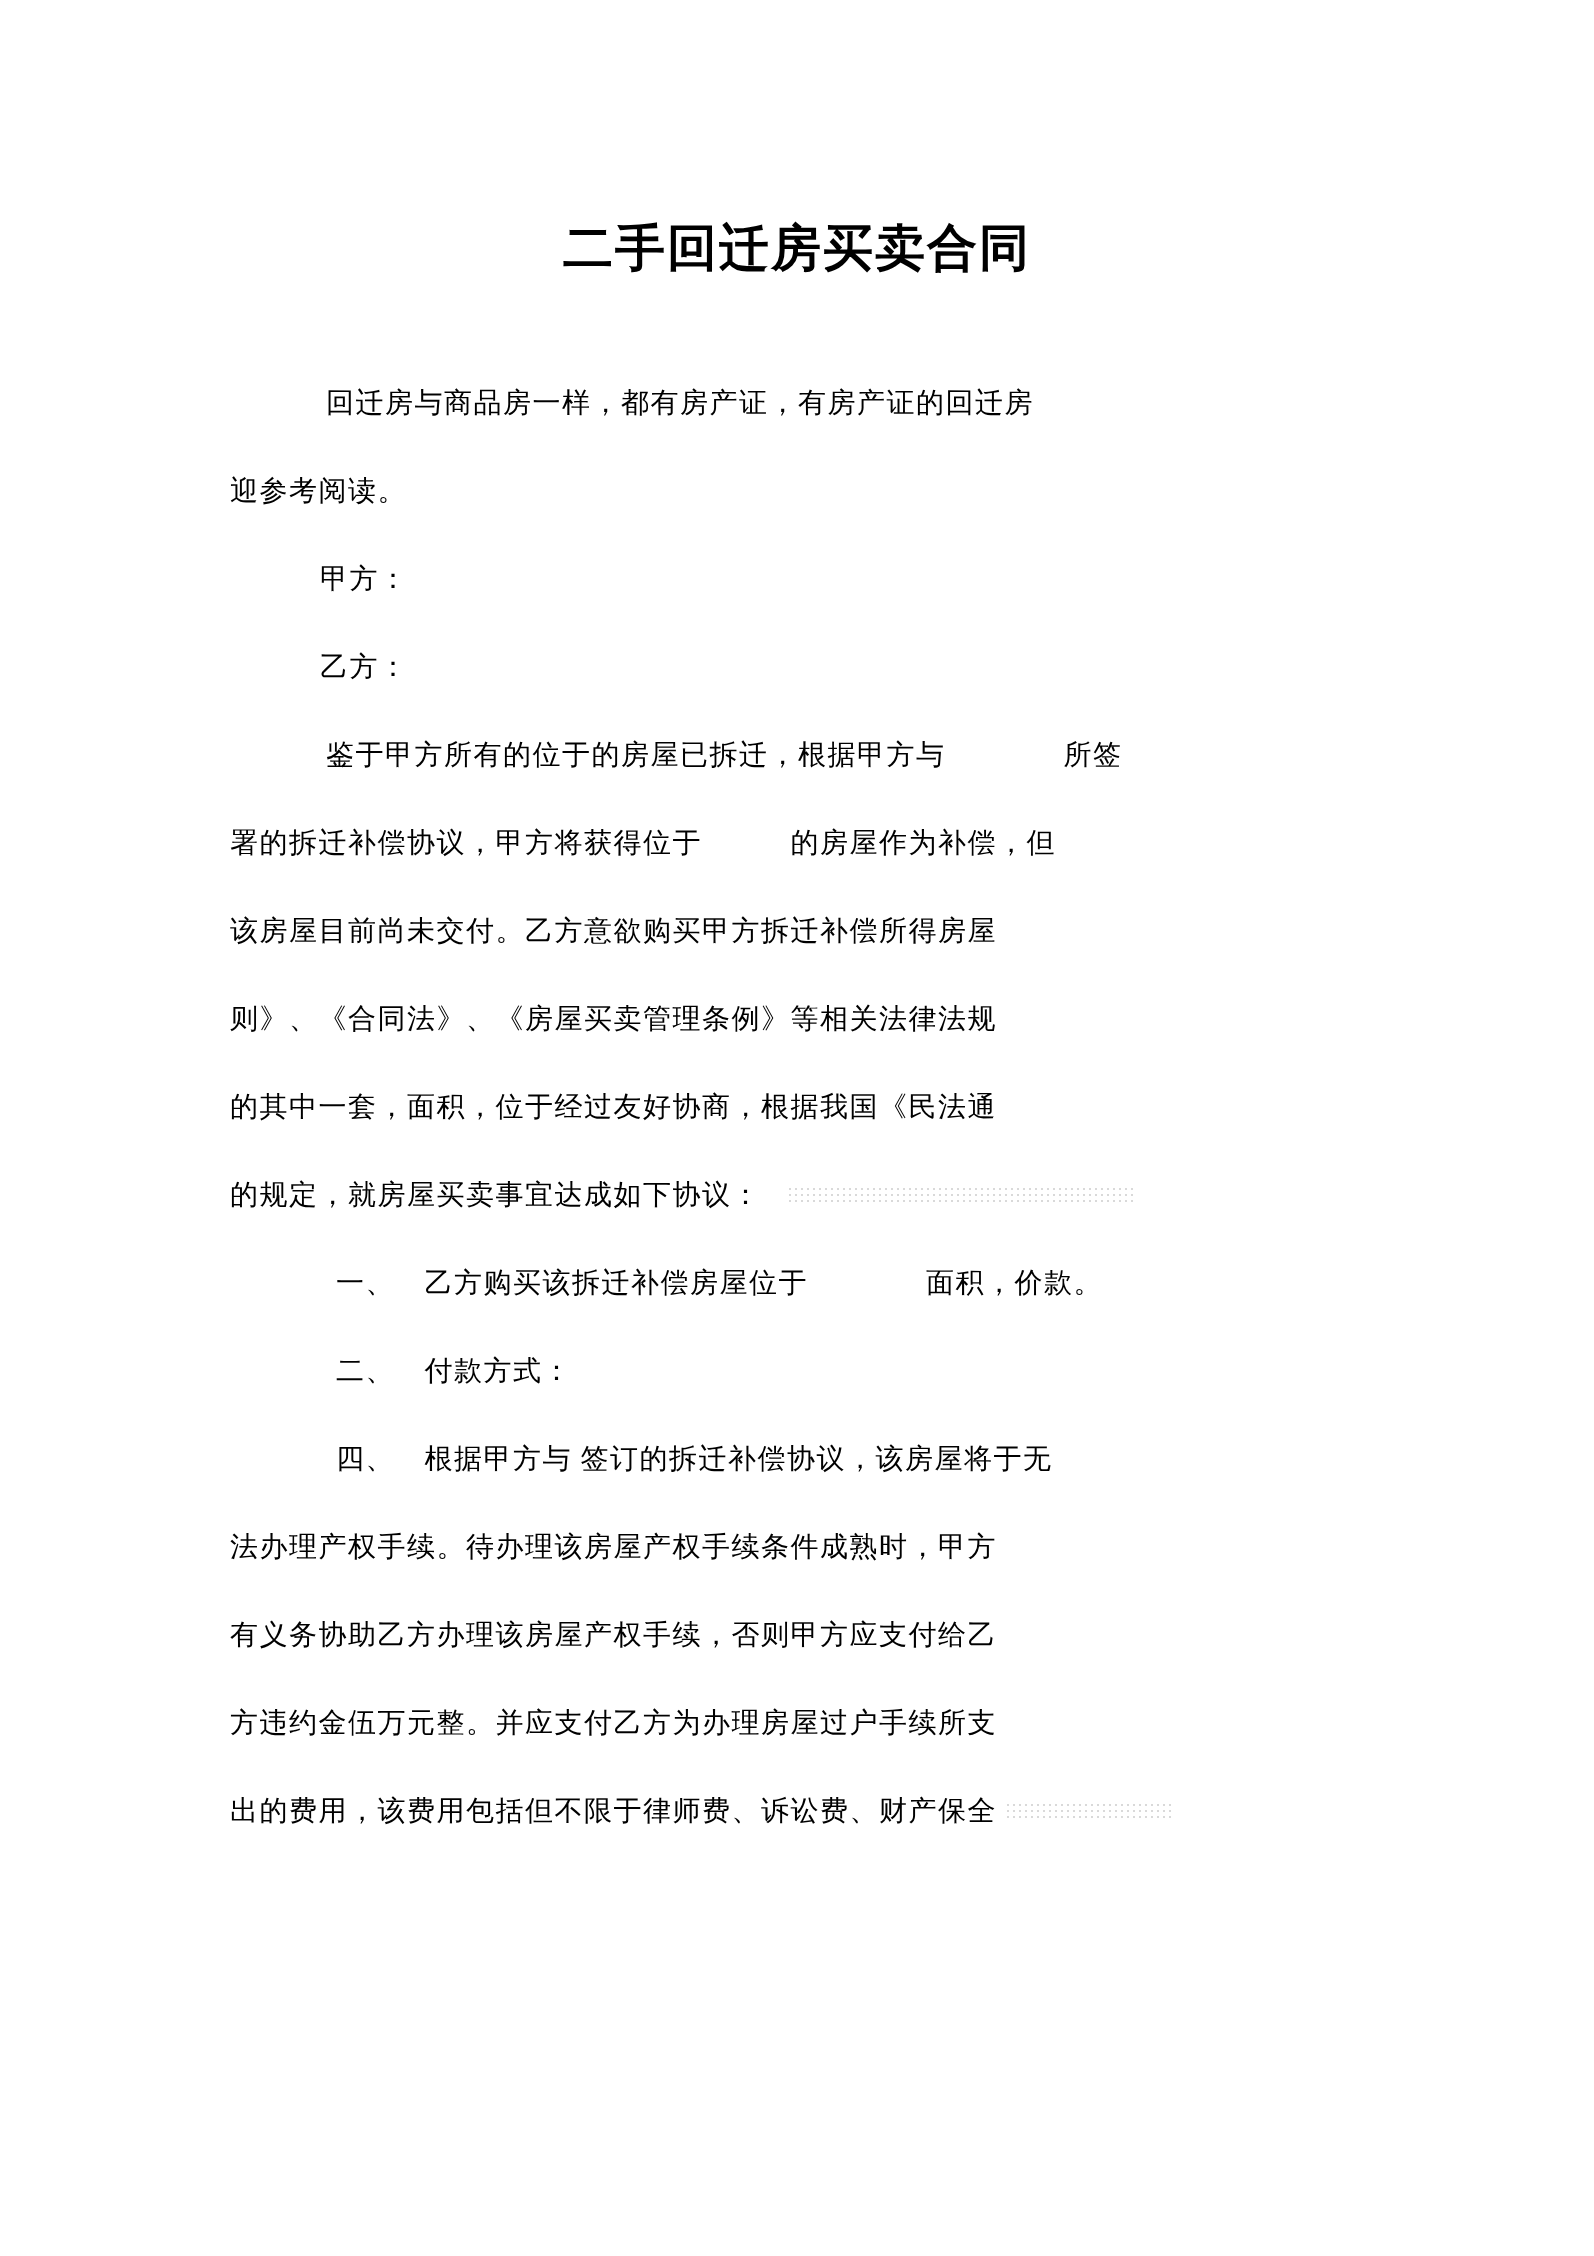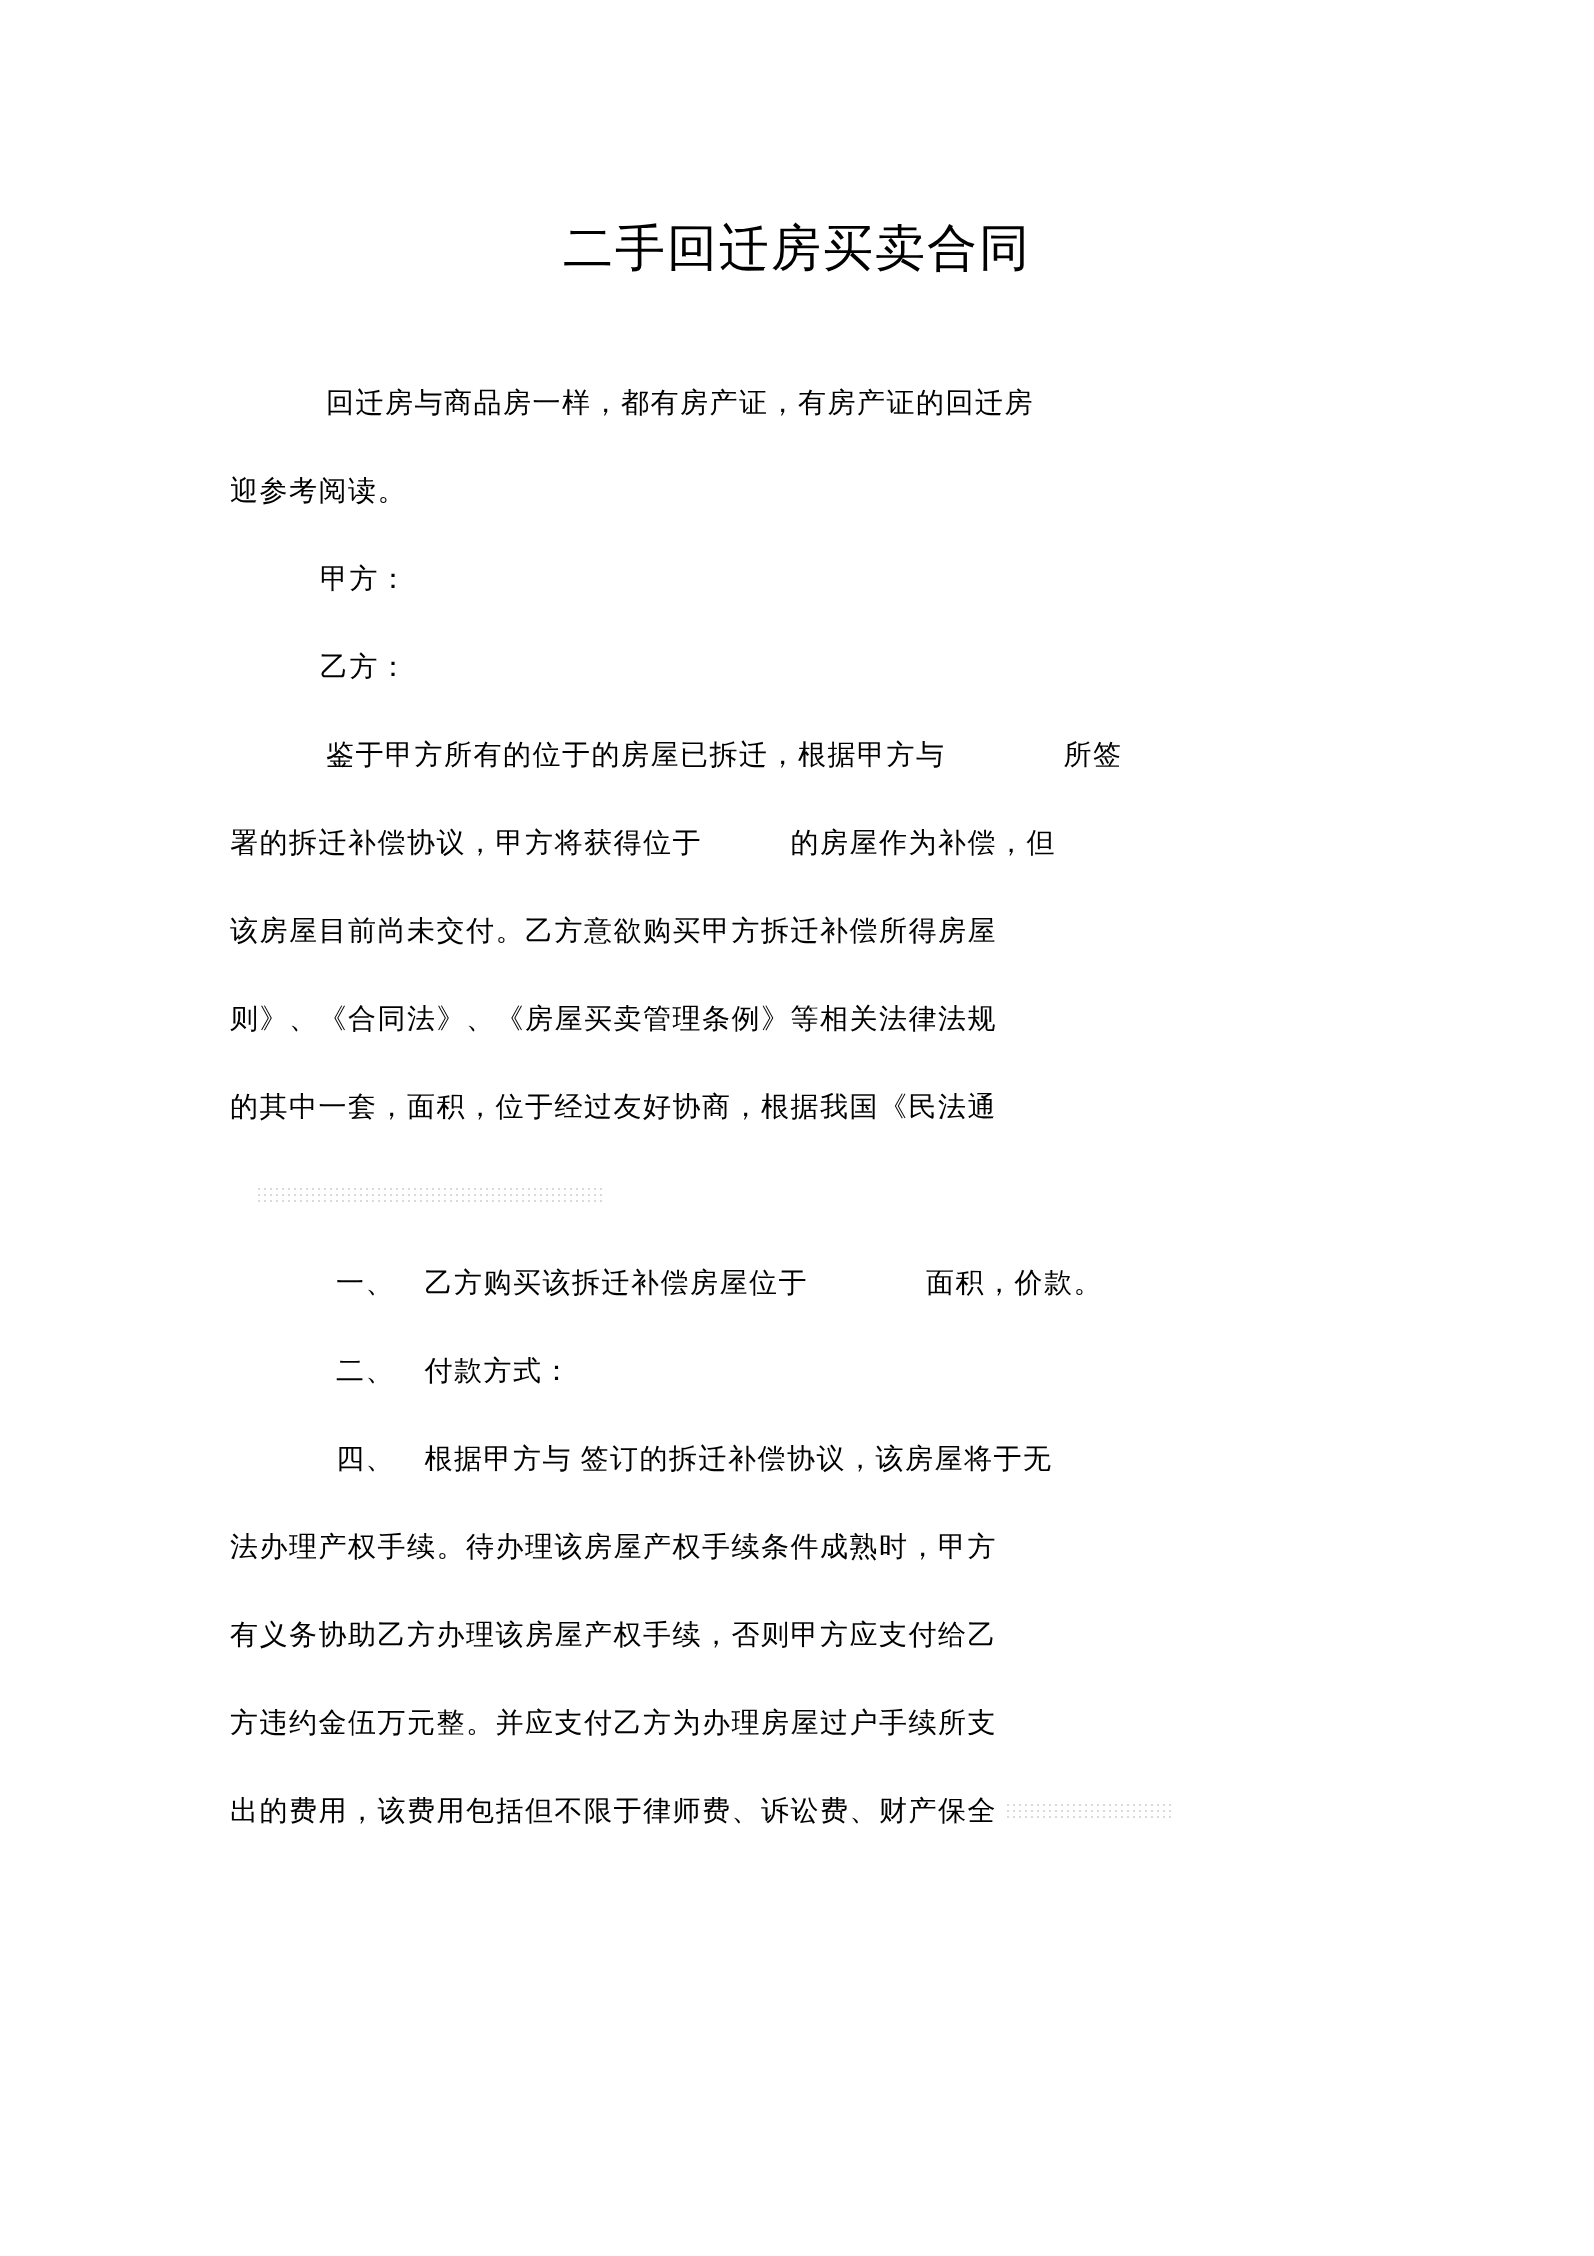--- a/index.html
+++ b/index.html
@@ -16,21 +16,21 @@
     font-family: "Liberation Serif", "DejaVu Serif", serif;
     color: #000000;
   }
   .doc-title {
     position: absolute;
     top: 210px;
     left: 0;
     width: 1594px;
     text-align: center;
     font-family: "Liberation Sans", "DejaVu Sans", sans-serif;
-    font-weight: normal;
+    font-weight: bold;
     font-size: 50px;
     line-height: 76px;
     letter-spacing: 2px;
     color: #000000;
     white-space: pre;
   }
   .content {
     position: absolute;
     left: 230px;
     top: 359px;
@@ -73,21 +73,21 @@
     <div class="line"><span>迎参考阅读。</span></div>
 
     <div class="line ind-90"><span>甲方：</span></div>
     <div class="line ind-90"><span>乙方：</span></div>
 
     <div class="line ind-96"><span>鉴于甲方所有的位于的房屋已拆迁，根据甲方与　　　　所签</span></div>
     <div class="line"><span>署的拆迁补偿协议，甲方将获得位于　　　的房屋作为补偿，但</span></div>
     <div class="line"><span>该房屋目前尚未交付。乙方意欲购买甲方拆迁补偿所得房屋</span></div>
     <div class="line"><span>则》、《合同法》、《房屋买卖管理条例》等相关法律法规</span></div>
     <div class="line"><span>的其中一套，面积，位于经过友好协商，根据我国《民法通</span></div>
-    <div class="line"><span class="wm wm-1"></span></div>
+    <div class="line"><span>的规定，就房屋买卖事宜达成如下协议：</span><span class="wm wm-1"></span></div>
 
     <div class="line ind-106"><span>一、　乙方购买该拆迁补偿房屋位于　　　　面积，价款。</span></div>
     <div class="line ind-106"><span>二、　付款方式：</span></div>
     <div class="line ind-106"><span>四、　根据甲方与 签订的拆迁补偿协议，该房屋将于无</span></div>
 
     <div class="line"><span>法办理产权手续。待办理该房屋产权手续条件成熟时，甲方</span></div>
     <div class="line"><span>有义务协助乙方办理该房屋产权手续，否则甲方应支付给乙</span></div>
     <div class="line"><span>方违约金伍万元整。并应支付乙方为办理房屋过户手续所支</span></div>
     <div class="line"><span>出的费用，该费用包括但不限于律师费、诉讼费、财产保全</span><span class="wm wm-2"></span></div>
 

